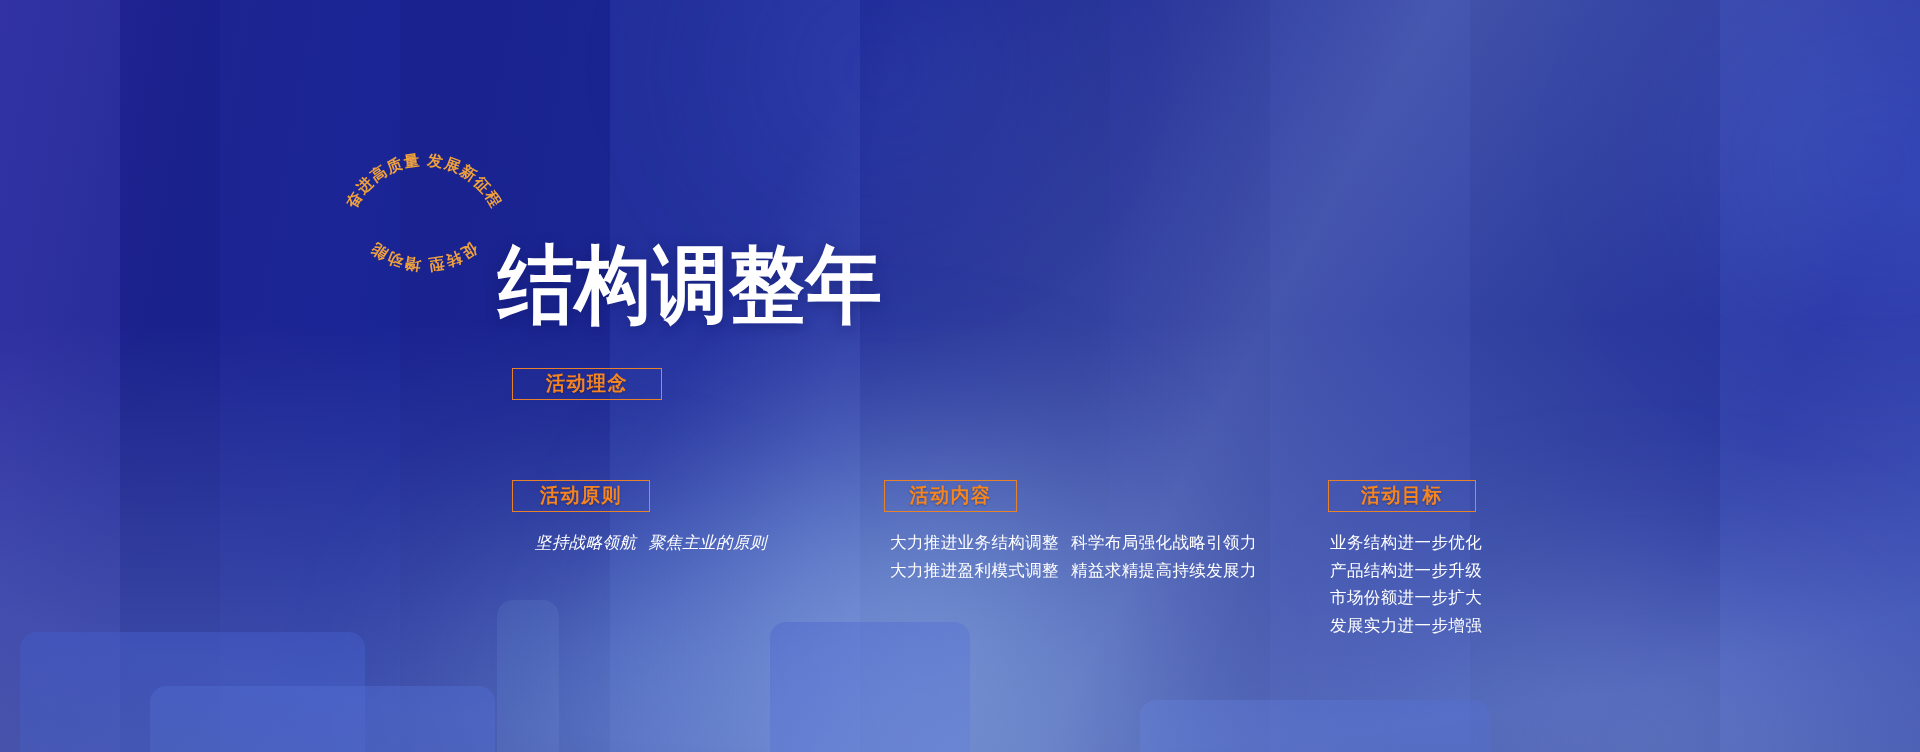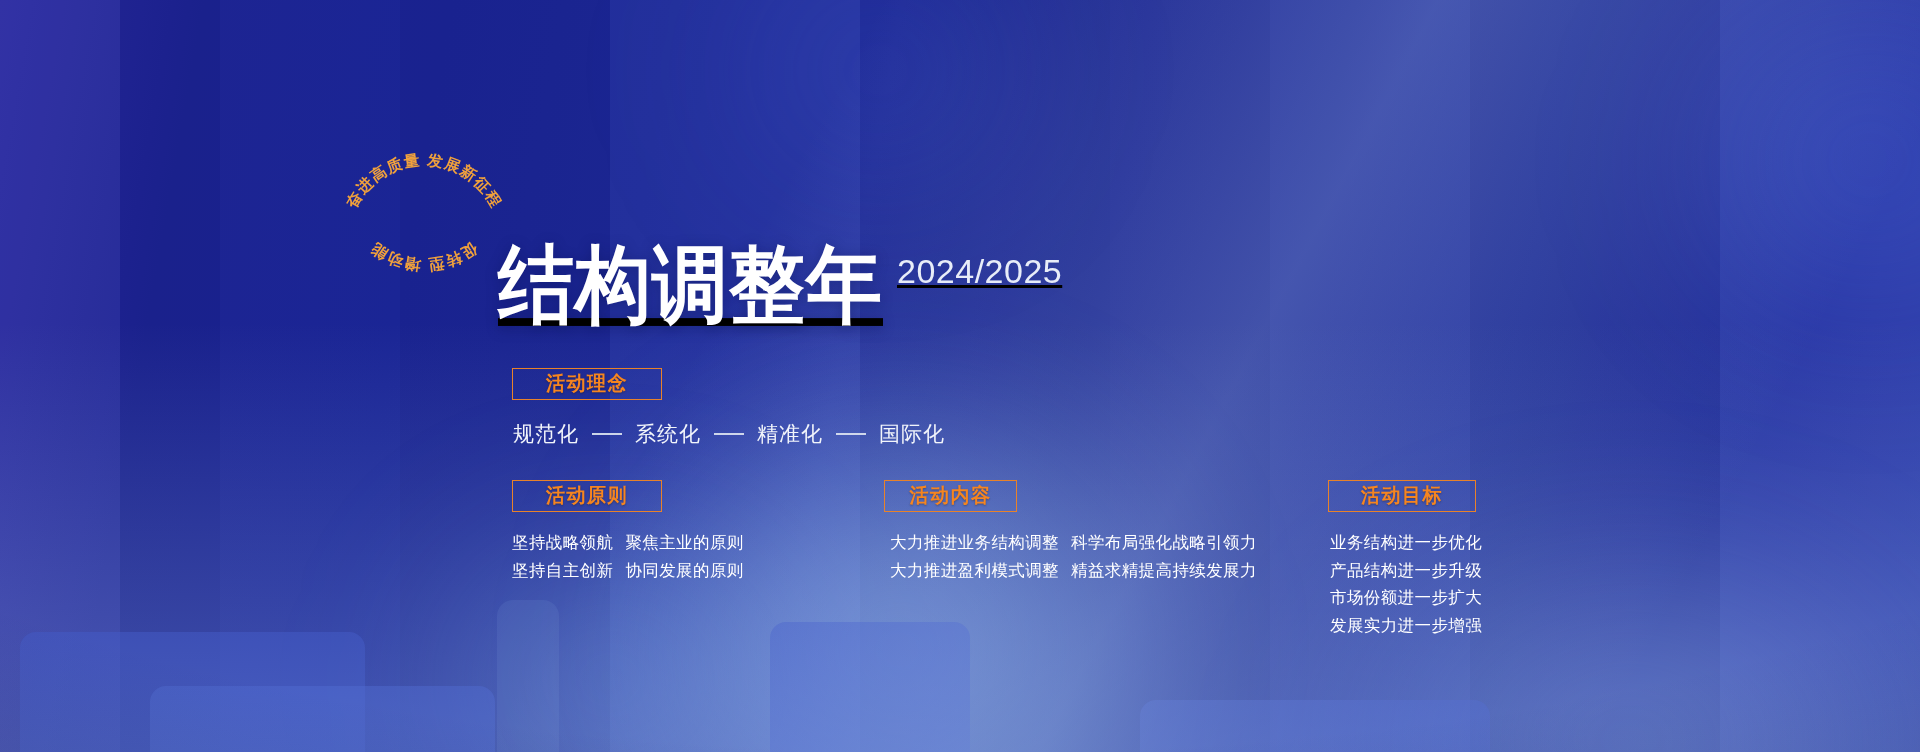--- a/index.html
+++ b/index.html
@@ -76,21 +76,21 @@
     fill:#f0a13c;
     font-family:"Liberation Sans","DejaVu Sans",sans-serif;
     font-size:15.5px;
     font-weight:700;
     letter-spacing:1.2px;
   }
 
   
   .title-row{
     position:absolute; left:498px; top:252px;
-    display:flex; align-items:flex-start; gap:14px;text-decoration:underline;
+    display:flex; align-items:center; gap:14px;
   }
   .title{
     font-size:76px; line-height:.98; color:#ffffff;
     font-weight:900; letter-spacing:1px;
     font-family:"Liberation Sans","DejaVu Sans",sans-serif;
     transform:scaleY(1.12); transform-origin:bottom left;
     text-shadow:0 2px 12px rgba(10,20,90,.45);
   }
   .title-year{
     font-size:34px; color:#e8edf8; font-weight:400;
@@ -106,39 +106,39 @@
   }
   .badge-label{
     color:#f6851f; font-size:19px; font-weight:900;
     letter-spacing:1.5px; white-space:nowrap;
     font-family:"Liberation Sans","DejaVu Sans",sans-serif;
     transform:scaleY(1.06);
     text-shadow:0 1px 2px rgba(30,20,0,.35);
   }
 
   #badge-idea{ left:512px; top:368px; width:150px; }
-  #badge-principle{ left:512px; top:480px; width:150px; }
+  #badge-principle{ left:512px; top:480px; width:138px; }
   #badge-content{ left:884px; top:480px; width:133px; }
   #badge-goal{ left:1328px; top:480px; width:148px; }
 
   
   .slogan{
     position:absolute; left:513px; top:420px;
     display:flex; align-items:center; gap:13px;
     color:#f2f5fb; font-size:21px; letter-spacing:1px;
     white-space:nowrap;
   }
   .slogan .dash{
     display:inline-block; width:30px; height:1.6px;
     background:#dfe6f2; opacity:.9;
   }
 
   
   .col{ position:absolute; }
-  #col-principle{ left:512px; top:534px; }
+  #col-principle{ left:535px; top:534px;font-style:italic; }
   #col-content{   left:890px; top:534px;text-align:center; }
   #col-goal{      left:1330px; top:534px; }
 
   .row{
     display:flex; gap:12px; align-items:baseline;
     color:#ffffff; font-size:16.5px; line-height:1;
     height:27.5px; white-space:nowrap;
     letter-spacing:.4px;
   }
   .row .a{ }
@@ -193,48 +193,34 @@
         <textPath href="#arcTop" startOffset="50%" text-anchor="middle" id="tp-top">奋进高质量 发展新征程</textPath>
       </text>
       <text>
         <textPath href="#arcBottom" startOffset="50%" text-anchor="middle" id="tp-bottom">促转型 增动能</textPath>
       </text>
     </svg>
   </div>
 
   <div class="title-row">
     <div class="title">结构调整年</div>
-    <div class="title-year">2024/2025</div>
   </div>
 
   <div class="badge" id="badge-idea">
     <span class="badge-label">活动理念</span>
   </div>
-  <div class="slogan" id="idea-chain">
-      <span>规范化</span>
-      <span class="dash"></span>
-      <span>系统化</span>
-      <span class="dash"></span>
-      <span>精准化</span>
-      <span class="dash"></span>
-      <span>国际化</span>
-    </div>
 
   <div class="badge" id="badge-principle">
     <span class="badge-label">活动原则</span>
   </div>
   <div class="col" id="col-principle">
       <div class="row">
         <span class="a">坚持战略领航</span>
         <span class="b">聚焦主业的原则</span>
       </div>
-      <div class="row">
-        <span class="a">坚持自主创新</span>
-        <span class="b">协同发展的原则</span>
-      </div>
     </div>
 
   <div class="badge" id="badge-content">
     <span class="badge-label">活动内容</span>
   </div>
   <div class="col" id="col-content">
       <div class="row">
         <span class="a">大力推进业务结构调整</span>
         <span class="b">科学布局强化战略引领力</span>
       </div>

